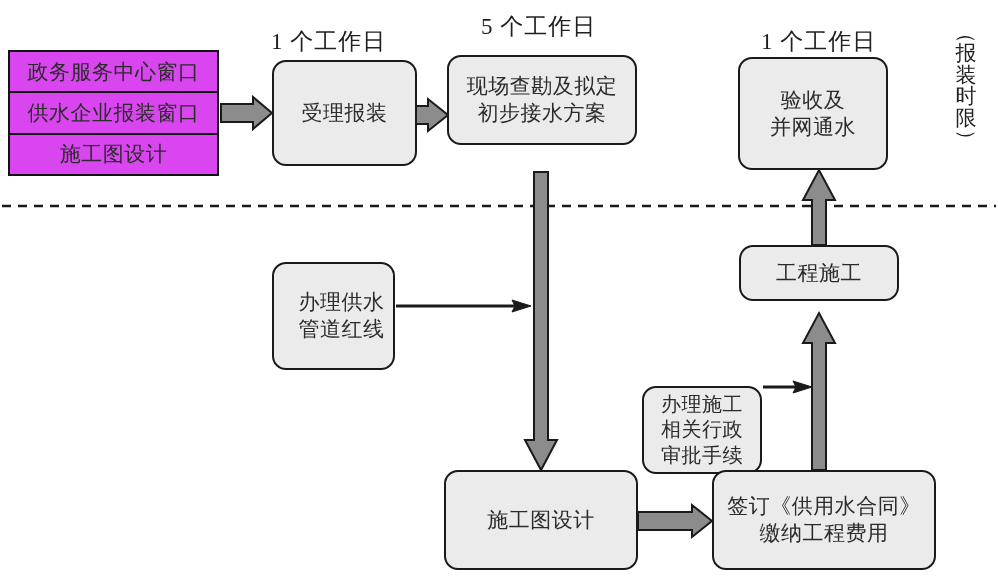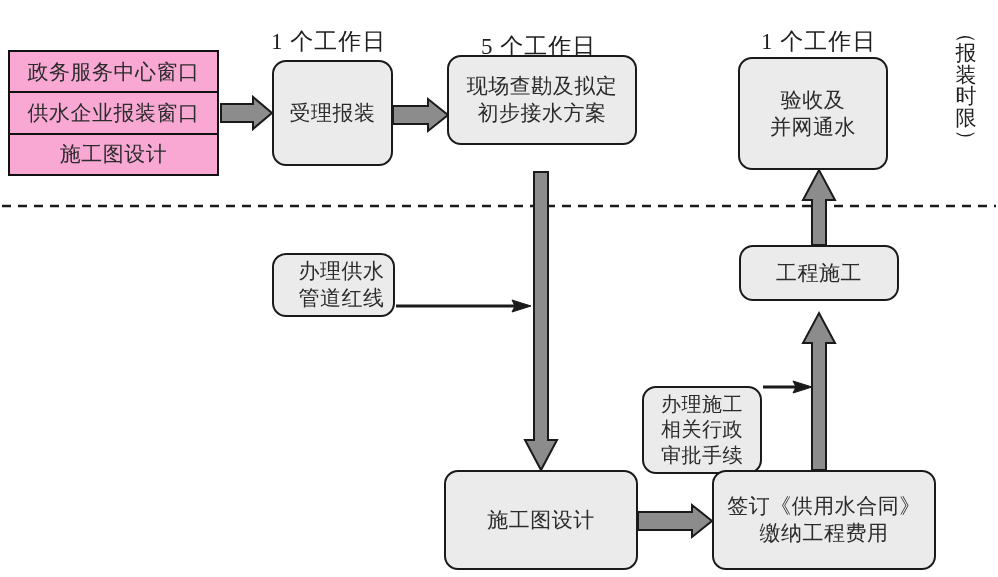--- a/index.html
+++ b/index.html
@@ -42,21 +42,21 @@
   .node .lines {
     width: 100%;
     padding: 0 6px;
     box-sizing: border-box;
   }
   .node .ln { display: block; white-space: nowrap; }
 
   .entry-table {
     position: absolute;
     box-sizing: border-box;
-    background: #f9a8d4;
+    background: #d946ef;
     border: 2px solid #111111;
     display: flex;
     flex-direction: column;
   }
   .entry-row {
     flex: 1 1 0;
     display: flex;
     align-items: center;
     justify-content: center;
     font-size: 21px;
@@ -128,53 +128,53 @@
     </g>
   </svg>
 
   <div class="entry-table" style="left:8px; top:50px; width:211px; height:126px;">
     <div class="entry-row">政务服务中心窗口</div>
     <div class="entry-row">供水企业报装窗口</div>
     <div class="entry-row">施工图设计</div>
   </div>
 
   <div class="duration-label" style="left:271px; top:26px;">1 个工作日</div>
-  <div class="duration-label" style="left:481px; top:31px;">5 个工作日</div>
+  <div class="duration-label" style="left:481px; top:11px;">5 个工作日</div>
   <div class="duration-label" style="left:761px; top:26px;">1 个工作日</div>
 
   <div class="side-label" style="left:953px; top:22px;">
     <span style="transform:rotate(90deg);display:block;">（</span>
     <span>报</span>
     <span>装</span>
     <span>时</span>
     <span>限</span>
     <span style="transform:rotate(90deg);display:block;">）</span>
   </div>
 
-  <div class="node" style="left:272px; top:60px; width:121px; height:106px;">
+  <div class="node" style="left:272px; top:60px; width:145px; height:106px;">
     <div class="lines">
       <span class="ln">受理报装</span>
     </div>
   </div>
 
   <div class="node" style="left:447px; top:55px; width:190px; height:90px;">
     <div class="lines">
       <span class="ln">现场查勘及拟定</span>
       <span class="ln">初步接水方案</span>
     </div>
   </div>
 
   <div class="node" style="left:738px; top:57px; width:150px; height:113px;">
     <div class="lines">
       <span class="ln">验收及</span>
       <span class="ln">并网通水</span>
     </div>
   </div>
 
-  <div class="node" style="left:272px; top:253px; width:123px; height:64px;padding-left:16px;">
+  <div class="node" style="left:272px; top:262px; width:123px; height:108px;padding-left:16px;">
     <div class="lines">
       <span class="ln">办理供水</span>
       <span class="ln">管道红线</span>
     </div>
   </div>
 
   <div class="node" style="left:739px; top:245px; width:160px; height:56px;">
     <div class="lines">
       <span class="ln">工程施工</span>
     </div>

